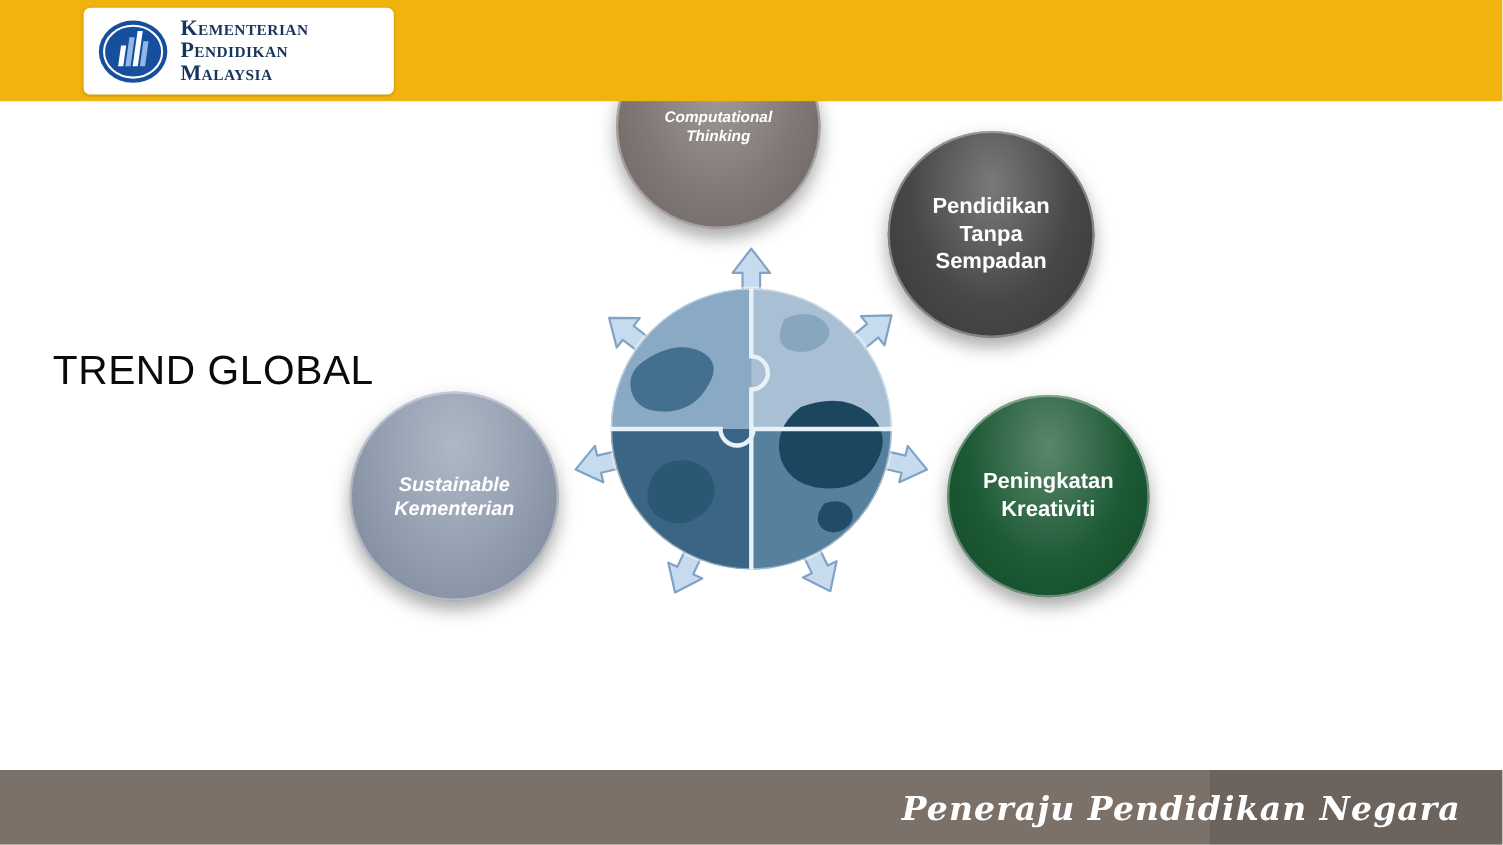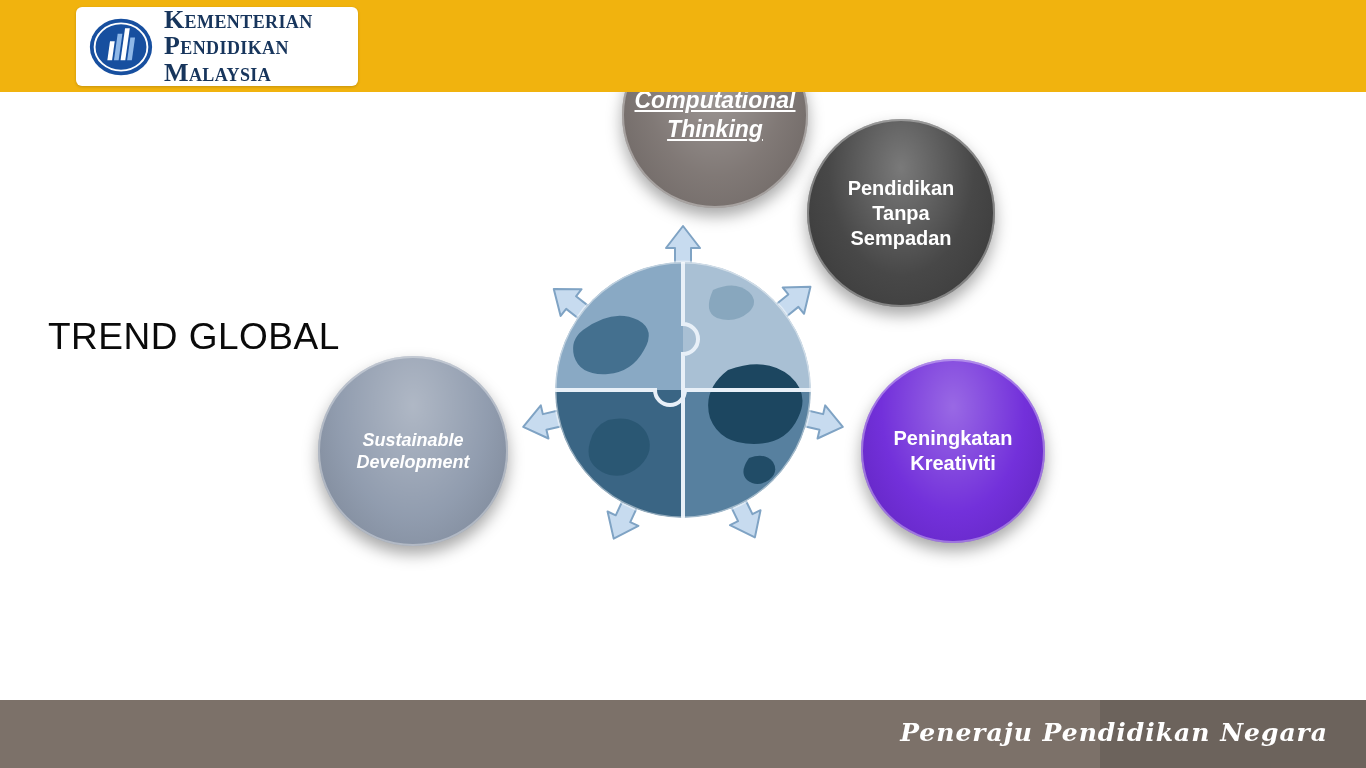--- a/index.html
+++ b/index.html
@@ -21,21 +21,21 @@
     display:flex;align-items:center;gap:10px;
     padding:0 12px;box-sizing:border-box;
     box-shadow:0 1px 3px rgba(0,0,0,0.18);
   }
   .emblem{width:66px;height:62px;flex:0 0 auto;}
   .ministry-name{
     font-family:"Liberation Serif", serif;
     font-variant:small-caps;
     font-weight:bold;
     color:#17355C;
-    font-size:26px;line-height:1.02;letter-spacing:0.4px;
+    font-size:20px;line-height:1.02;letter-spacing:0.4px;
   }
 
   
   .slide-title{
     position:absolute;left:48px;top:316px;margin:0;
     font-size:37px;font-weight:400;color:#0a0a0a;
     letter-spacing:0.5px;z-index:2;
   }
 
   
@@ -55,42 +55,42 @@
   }
   .node::before{
     content:'';position:absolute;inset:0;border-radius:50%;
     background:radial-gradient(ellipse at 50% 26%,
       rgba(255,255,255,0.30), rgba(255,255,255,0.04) 55%, rgba(0,0,0,0.14) 100%);
     box-shadow:inset 0 0 0 2px rgba(255,255,255,0.35);
     pointer-events:none;
   }
   .node-label{position:relative;}
 
-  .node-computational{left:622px;top:22px;width:186px;height:186px;font-size:23px;text-decoration:underline;}
+  .node-computational{left:560px;top:22px;width:186px;height:186px;font-size:14px;}
   .node-pendidikan{left:807px;top:119px;width:188px;height:188px;}
   .node-peningkatan{left:861px;top:359px;width:184px;height:184px;}
   .node-design{left:712px;top:548px;width:188px;height:188px;font-size:21px;}
   .node-kelestarian{left:465px;top:546px;width:194px;height:194px;}
   .node-sustainable{left:318px;top:356px;width:190px;height:190px;font-size:18px;}
   .node-literasi{left:375px;top:122px;width:186px;height:186px;}
 
   
   .footer-bar{
     position:absolute;left:0;bottom:0;width:1366px;height:68px;
     background:#7C7169;z-index:1;
   }
   .footer-accent{
     position:absolute;right:0;top:0;width:266px;height:68px;
     background:rgba(0,0,0,0.12);
   }
   .footer-tagline{
     position:absolute;right:38px;top:18px;
     font-family:"DejaVu Serif", serif;
     font-style:italic;font-weight:bold;
-    font-size:25px;color:#ffffff;letter-spacing:1px;
+    font-size:30px;color:#ffffff;letter-spacing:1px;
   }
 </style>
 </head>
 <body>
 
 <div class="slide">
 
   <div class="header-bar" style="background-color: rgb(241, 179, 14);">
     <div class="logo-panel">
       <svg class="emblem" viewBox="0 0 70 64">
@@ -149,25 +149,25 @@
     </g>
     <circle cx="170" cy="170" r="128" fill="none" stroke="rgba(255,255,255,0.45)" stroke-width="3"></circle>
   </svg>
 
   <div class="node node-computational" style="background-color: rgb(123, 115, 112); font-style: italic;">
     <span class="node-label">Computational Thinking</span>
   </div>
   <div class="node node-pendidikan" style="background-color: #404040;">
     <span class="node-label">Pendidikan Tanpa Sempadan</span>
   </div>
-  <div class="node node-peningkatan" style="background-color: #6d28d9;">
+  <div class="node node-peningkatan" style="background-color: #14532d;">
     <span class="node-label">Peningkatan Kreativiti</span>
   </div>
   <div class="node node-sustainable" style="background-color: rgb(141, 153, 172); font-style: italic;">
-    <span class="node-label">Sustainable Development</span>
+    <span class="node-label">Sustainable Kementerian</span>
   </div>
 
   <div class="footer-bar" style="background-color: rgb(124, 113, 105);">
     <div class="footer-accent"></div>
     <div class="footer-tagline">Peneraju Pendidikan Negara</div>
   </div>
 
 </div>
 
 </body></html>

